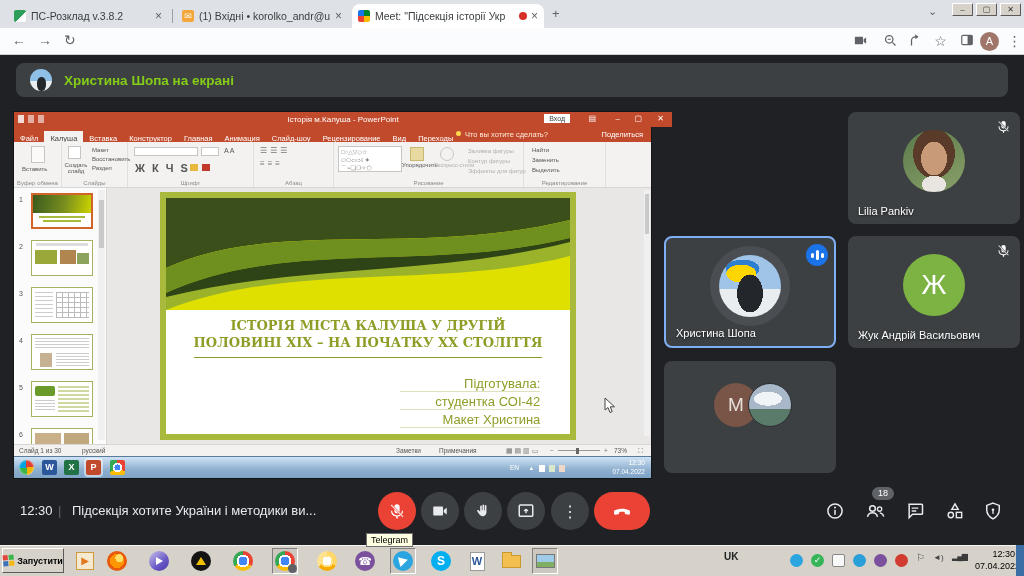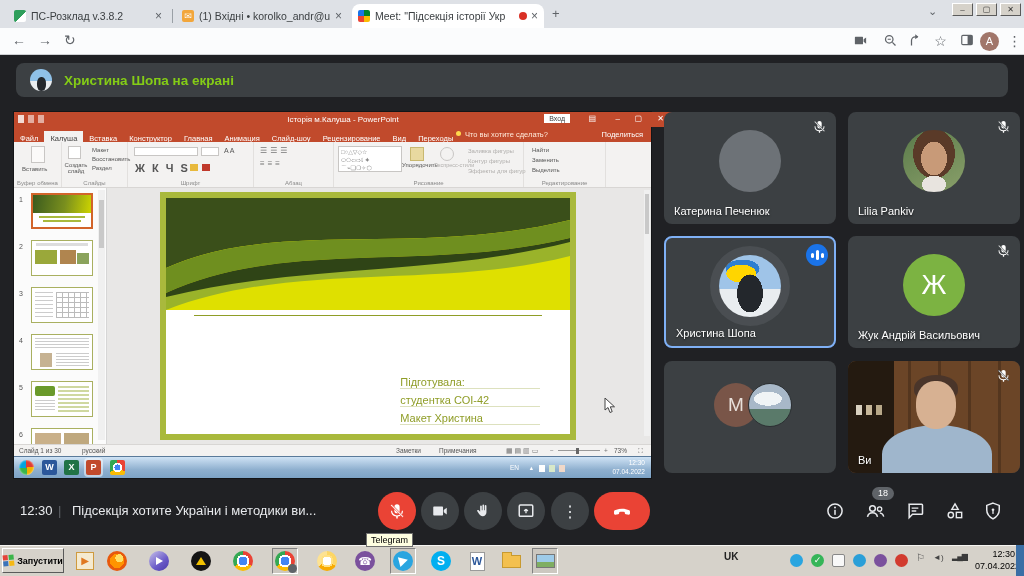--- a/index.html
+++ b/index.html
@@ -55,21 +55,21 @@
   #thumbs{position:absolute;left:0;top:0;width:93px;height:100%;background:#fbfbfb;border-right:1px solid #d6d6d6;box-sizing:border-box;}
   .thumb{position:absolute;left:17px;width:62px;height:36px;background:#fff;border:1px solid #a9b060;box-sizing:border-box;overflow:hidden;}
   .thumb.sel{border:2px solid #d2642a;}
   .tno{position:absolute;left:5px;font-size:7px;color:#555;}
   .tscroll{position:absolute;right:1px;top:2px;width:7px;height:250px;background:#f0f0f0;}
   .tscroll .th{position:absolute;left:1px;top:10px;width:5px;height:48px;background:#c9c9c9;}
   #canvas{position:absolute;left:93px;top:0;right:0;height:100%;background:#e8e7e6;}
   #slide{position:absolute;left:53px;top:4px;width:416px;height:248px;background:#fff;border:6px solid #a9b93c;box-sizing:border-box;}
   #slide-title{margin:8px auto 0;width:90%;text-align:center;font-family:"DejaVu Serif",serif;font-weight:bold;font-size:13px;line-height:1.3;color:#8f9d27;}
   #slide-rule{width:86%;height:1px;background:#8f9d27;margin:5px auto 0;}
-  .sub{position:absolute;left:58%;font-size:11px;color:#8f9d27;width:140px;border-bottom:1px solid rgba(143,157,39,.3);}
+  .sub{position:absolute;left:58%;font-size:13px;color:#8f9d27;width:140px;border-bottom:1px solid rgba(143,157,39,.3);text-align:right;}
   #cscroll{position:absolute;right:1px;top:2px;width:6px;height:96%;background:#f0f0f0;}
   #cscroll i{position:absolute;left:1px;top:4px;width:4px;height:40px;background:#c9c9c9;}
   #pp-status{position:absolute;left:0;top:332px;width:100%;height:12px;background:#f3f2f1;border-top:1px solid #d8d6d4;box-sizing:border-box;font-size:6.5px;color:#555;}
   #pp-status span{position:absolute;top:2px;white-space:nowrap;}
   #itb{position:absolute;left:0;top:344px;width:100%;height:22px;background:linear-gradient(#cfe3f5,#8fb0cf 60%,#7da3c6);border-top:1px solid #5a7a9a;box-sizing:border-box;}
   .itbico{position:absolute;top:3px;width:15px;height:15px;border-radius:2px;color:#fff;font-weight:bold;font-size:9px;line-height:15px;text-align:center;}
   .orb{position:absolute;left:5px;top:3px;width:15px;height:15px;border-radius:50%;background:conic-gradient(#e03c31 0 25%,#f2b200 0 50%,#39b54a 0 75%,#00a3e0 0);box-shadow:inset 0 0 2px rgba(255,255,255,.9);}
   #itb .itx{position:absolute;font-size:6.5px;color:#fff;}
   
   #taskbar{position:absolute;left:0;top:545px;width:1024px;height:31px;background:#d6d2ca;box-shadow:inset 0 1px 0 #f5f4f1;}
@@ -269,20 +269,21 @@
 
       <div id="canvas">
         <div id="slide">
           <svg width="404" height="112" viewBox="0 0 404 112" preserveAspectRatio="none" style="display:block;">
             <rect width="404" height="112" fill="#dfe000"></rect>
             <path d="M0,70 C110,20 250,60 404,22 L404,0 L0,0 Z" fill="#3a4f1a"></path>
             <path d="M0,70 C110,20 250,60 404,22 L404,40 C260,75 120,40 0,95 Z" fill="#6f8f1f"></path>
             <path d="M0,95 C120,40 260,75 404,40 L404,58 C270,92 130,62 0,112 Z" fill="#9ab32a"></path>
             <path d="M0,95 C120,40 260,75 404,40 l0,4 C270,78 130,66 0,99 Z" fill="#2f4416"></path>
           </svg>
+          <div id="slide-title">ІСТОРІЯ МІСТА КАЛУША У ДРУГІЙ ПОЛОВИНІ XIX – НА ПОЧАТКУ XX СТОЛІТТЯ</div>
           <div id="slide-rule"></div>
           <div class="sub" style="top:178px;">Підготувала:</div>
           <div class="sub" style="top:196px;">студентка СОІ-42</div>
           <div class="sub" style="top:214px;">Макет Христина</div>
         </div>
         <div id="cscroll">
             <i></i>
           </div>
       </div>
     </div>
@@ -314,29 +315,20 @@
       <span class="itx" style="right:6px;top:11px;text-align:right;">07.04.2022</span>
     </div>
   </div>
 
   <div id="cursor">
     <svg width="12" height="16" viewBox="0 0 12 16">
         <path d="M1,0 L1,12 L4,9.5 L6,14.5 L8.2,13.6 L6.3,8.8 L10.5,8.8 Z" fill="#fff" stroke="#444" stroke-width="1"></path>
       </svg>
   </div>
 
-  <div class="tile" style="left:664px;top:112px;">
-    <div class="av" style="background:radial-gradient(ellipse 15px 19px at 50% 46%,#d6cfc8 99%,transparent),radial-gradient(ellipse 23px 27px at 50% 40%,#35302c 99%,transparent),linear-gradient(160deg,#8a8f94,#5f6putc 100%,#5f6468);background-color:#6d7277;"></div>
-    <span class="micoff"><svg width="15" height="15" viewBox="0 0 24 24">
-          <path d="M12 15a3.5 3.5 0 0 0 3.5-3.5v-5a3.5 3.5 0 0 0-7 0v5A3.5 3.5 0 0 0 12 15z" fill="#fff"></path>
-          <path d="M18.5 11.5a6.5 6.5 0 0 1-13 0H4a8 8 0 0 0 7 7.9V22h2v-2.6a8 8 0 0 0 7-7.9z" fill="#fff"></path>
-          <path d="M3.5 4.5l16 16 1.4-1.4-16-16z" fill="#fff" stroke="#3c4043" stroke-width="1"></path>
-        </svg></span>
-    <span class="nm">Катерина Печенюк</span>
-  </div>
 
   <div class="tile" style="left:848px;top:112px;">
     <div class="av" style="background:radial-gradient(ellipse 12px 9px at 50% 88%,#e8e4df 99%,transparent),radial-gradient(ellipse 13px 17px at 50% 46%,#c89a78 99%,transparent),radial-gradient(ellipse 21px 25px at 50% 38%,#5a3a28 99%,transparent),linear-gradient(150deg,#5a7a4a,#8aa06a);"></div>
     <span class="micoff"><svg width="15" height="15" viewBox="0 0 24 24">
           <path d="M12 15a3.5 3.5 0 0 0 3.5-3.5v-5a3.5 3.5 0 0 0-7 0v5A3.5 3.5 0 0 0 12 15z" fill="#fff"></path>
           <path d="M18.5 11.5a6.5 6.5 0 0 1-13 0H4a8 8 0 0 0 7 7.9V22h2v-2.6a8 8 0 0 0 7-7.9z" fill="#fff"></path>
           <path d="M3.5 4.5l16 16 1.4-1.4-16-16z" fill="#fff" stroke="#3c4043" stroke-width="1"></path>
         </svg></span>
     <span class="nm">Lilia Pankiv</span>
   </div>
@@ -359,34 +351,20 @@
           <path d="M3.5 4.5l16 16 1.4-1.4-16-16z" fill="#fff" stroke="#3c4043" stroke-width="1"></path>
         </svg></span>
     <span class="nm">Жук Андрій Васильович</span>
   </div>
 
   <div class="tile" style="left:664px;top:361px;">
     <div class="abs" style="left:50px;top:22px;width:44px;height:44px;border-radius:50%;background:#795548;color:#e8e0da;font-size:19px;display:flex;align-items:center;justify-content:center;">M</div>
     <div class="abs" style="left:84px;top:22px;width:44px;height:44px;border-radius:50%;background:radial-gradient(ellipse 14px 7px at 45% 35%,#f0f4f6 99%,transparent),linear-gradient(#a8b8c8 0 60%,#5a7a6a 60%);border:1px solid #2c3033;box-sizing:border-box;"></div>
   </div>
 
-  <div class="tile" style="left:848px;top:361px;">
-    <div class="abs" style="left:0;top:0;width:100%;height:100%;background:repeating-linear-gradient(90deg,rgba(0,0,0,.22) 0 3px,transparent 3px 30px),#6b4527;"></div>
-    <div class="abs" style="left:0;top:0;width:46px;height:100%;background:#241a10;"></div>
-    <div class="abs" style="left:8px;top:44px;width:30px;height:10px;background:linear-gradient(90deg,#d8d0c0 0 6px,transparent 6px 10px,#c8b89a 10px 16px,transparent 16px 20px,#b8a888 20px 26px,transparent 26px);"></div>
-    <div class="abs" style="left:34px;bottom:-10px;width:110px;height:58px;background:#9fb6cc;border-radius:50% 50% 0 0;"></div>
-    <div class="abs" style="left:66px;top:14px;width:44px;height:26px;background:#4a352a;border-radius:50% 50% 40% 40%;"></div>
-    <div class="abs" style="left:68px;top:20px;width:40px;height:48px;background:#d7b192;border-radius:46%;"></div>
-    <span class="micoff"><svg width="15" height="15" viewBox="0 0 24 24">
-          <path d="M12 15a3.5 3.5 0 0 0 3.5-3.5v-5a3.5 3.5 0 0 0-7 0v5A3.5 3.5 0 0 0 12 15z" fill="#fff"></path>
-          <path d="M18.5 11.5a6.5 6.5 0 0 1-13 0H4a8 8 0 0 0 7 7.9V22h2v-2.6a8 8 0 0 0 7-7.9z" fill="#fff"></path>
-          <path d="M3.5 4.5l16 16 1.4-1.4-16-16z" fill="#fff" stroke="#3c4043" stroke-width="1"></path>
-        </svg></span>
-    <span class="nm">Ви</span>
-  </div>
 
   <span class="btm-txt" style="left:20px;">12:30</span>
   <span class="btm-txt" style="left:58px;color:#5f6368;">|</span>
   <span class="btm-txt" style="left:72px;">Підсекція хотите України і методики ви...</span>
 
   <div class="cbtn red" style="left:378px;">
     <svg width="18" height="18" viewBox="0 0 24 24">
         <path d="M12 15a3.5 3.5 0 0 0 3.5-3.5v-5a3.5 3.5 0 0 0-7 0v5A3.5 3.5 0 0 0 12 15z" fill="#fff"></path>
         <path d="M18.5 11.5a6.5 6.5 0 0 1-13 0H4a8 8 0 0 0 7 7.9V22h2v-2.6a8 8 0 0 0 7-7.9z" fill="#fff"></path>
         <path d="M3.5 4.5l16 16 1.4-1.4-16-16z" fill="#fff" stroke="#ea4335" stroke-width="1"></path>

